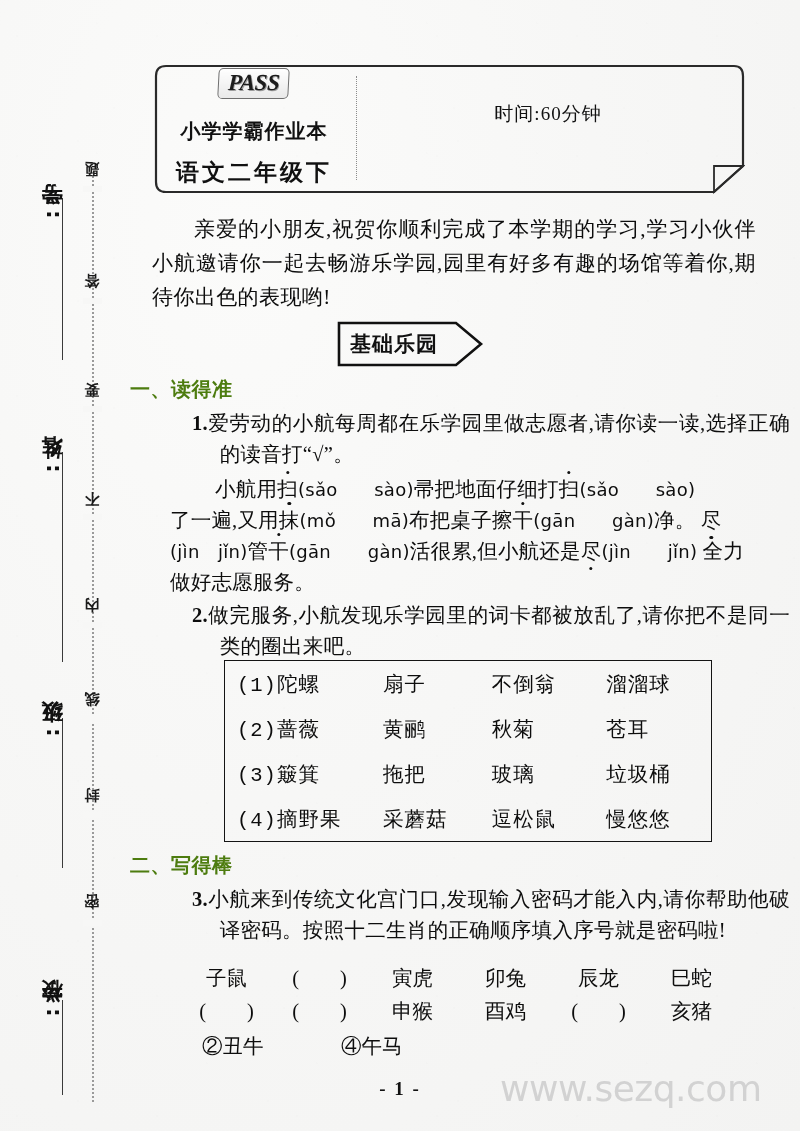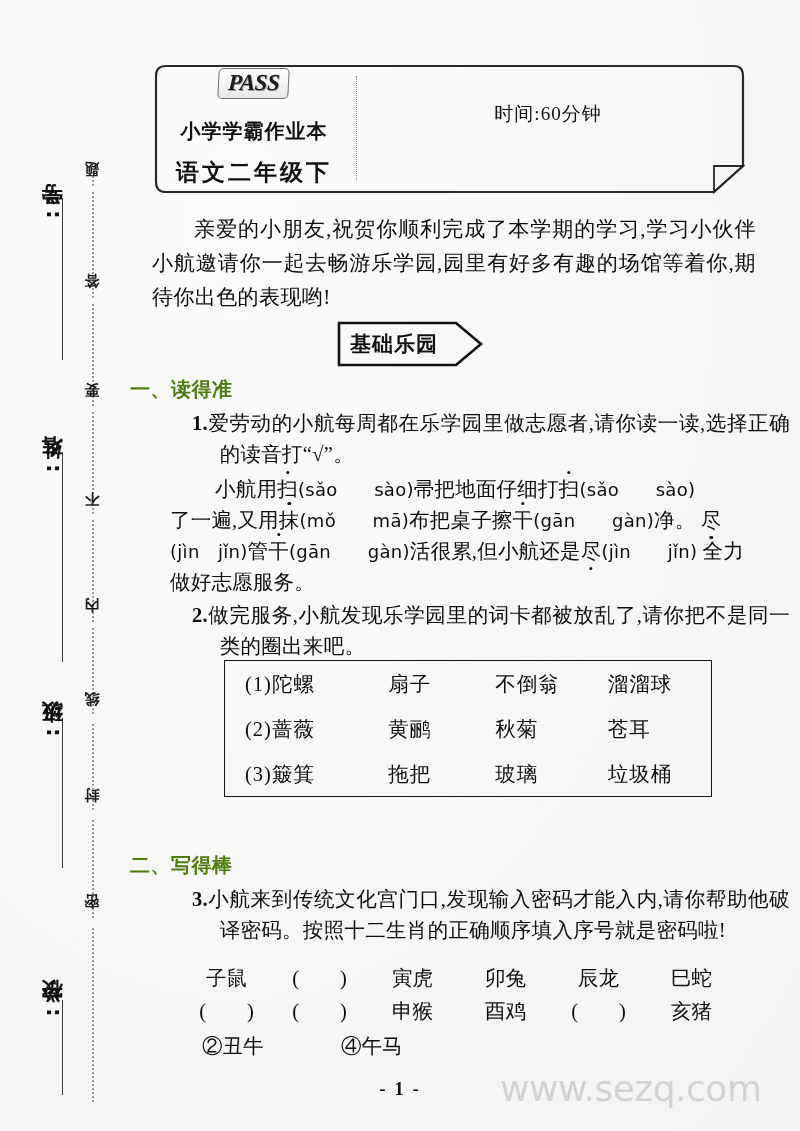--- a/index.html
+++ b/index.html
@@ -174,21 +174,21 @@
     position:absolute;left:224px;top:660px;width:488px;
     border:1.6px solid #141414;
     border-collapse:collapse;
   }
   .wtable td{
     font-family:"Liberation Serif", serif;
     font-size:20.5px;color:#0d0d0d;
     padding:6px 0 6px 0;height:33px;
     letter-spacing:1px;
   }
-  .wtable td.c0{width:150px;padding-left:20px;}
+  .wtable td.c0{width:150px;padding-left:12px;font-family:Liberation Mono, monospace;}
   .wtable td.c1{width:112px;font-family:Liberation Serif, serif;}
   .wtable td.c2{width:118px;}
   .wtable td.c3{width:108px;}
 
   
   .zodiac{
     position:absolute;left:180px;top:962px;width:560px;
     font-family:"Liberation Serif", serif;
     font-size:20.5px;line-height:33px;color:#0d0d0d;
   }
@@ -300,20 +300,26 @@
     <td class="c1">黄鹂</td>
     <td class="c2">秋菊</td>
     <td class="c3">苍耳</td>
   </tr>
   <tr>
     <td class="c0"><span>(3)</span><span>簸箕</span></td>
     <td class="c1">拖把</td>
     <td class="c2">玻璃</td>
     <td class="c3">垃圾桶</td>
   </tr>
+  <tr>
+    <td class="c0"><span>(4)</span><span>摘野果</span></td>
+    <td class="c1">采蘑菇</td>
+    <td class="c2">逗松鼠</td>
+    <td class="c3">慢悠悠</td>
+  </tr>
 </tbody>
   </table>
 
 <div class="sec-head sec2">二、写得棒</div>
 
 <div class="q q3">
   <span class="body"><span class="num">3.</span><span>小航来到传统文化宫门口,发现输入密码才能入内,请你帮助他破译密码。按照十二生肖的正确顺序填入序号就是密码啦!</span></span>
 </div>
 
 <div class="zodiac">

